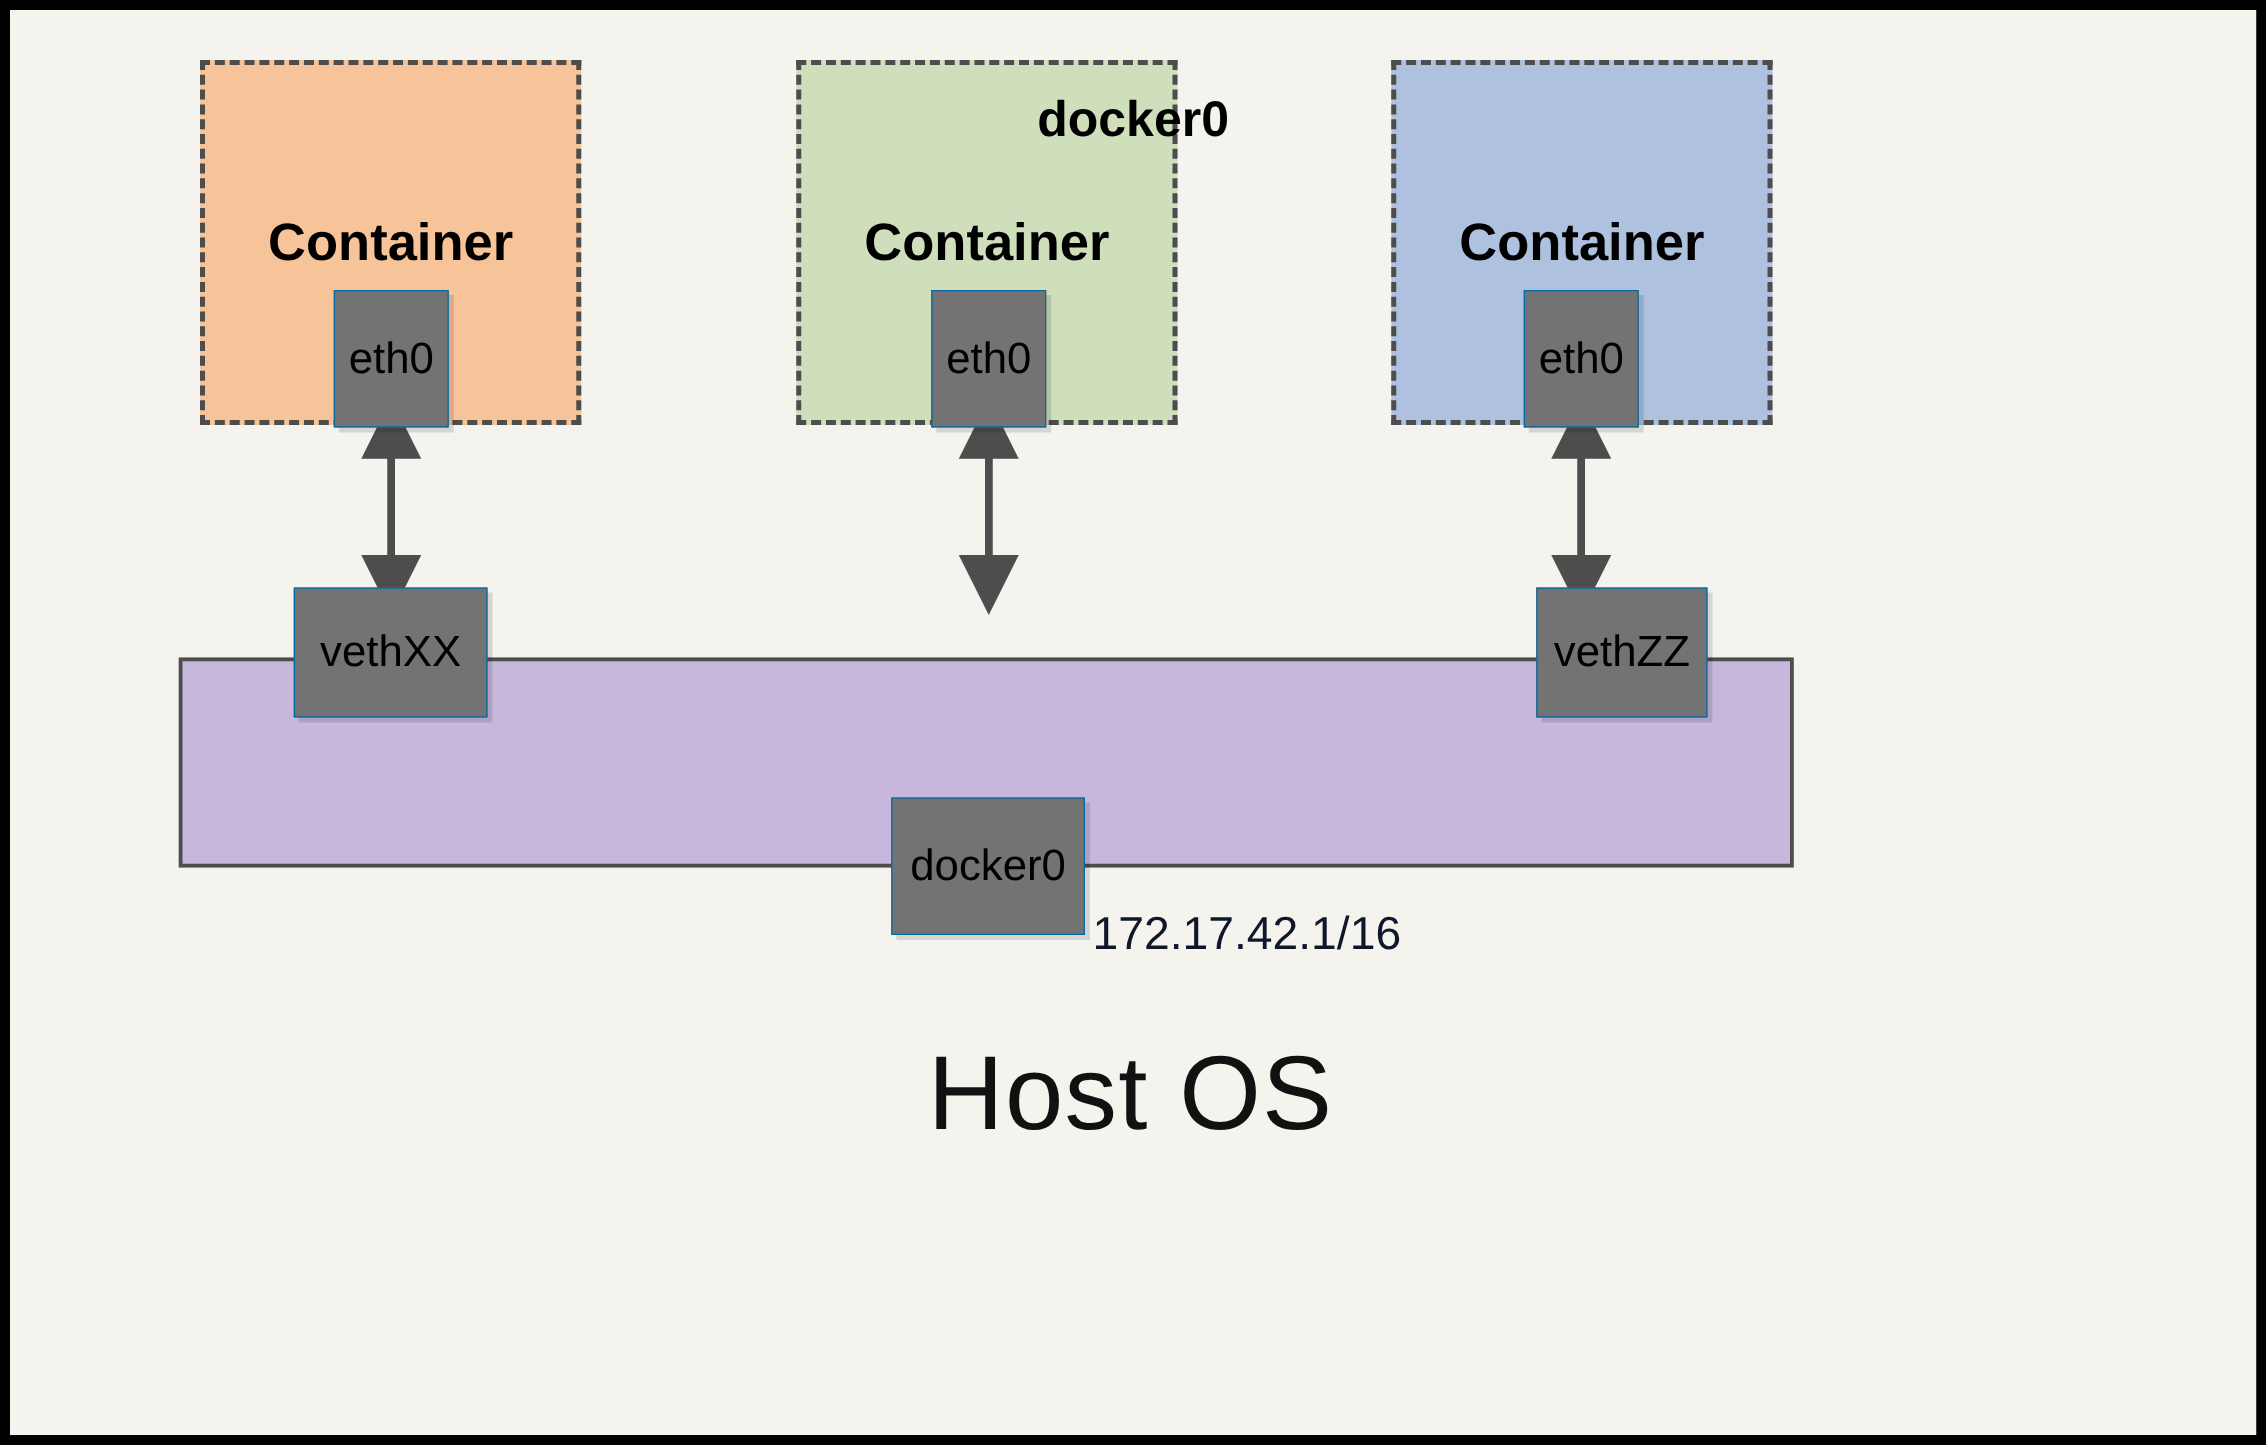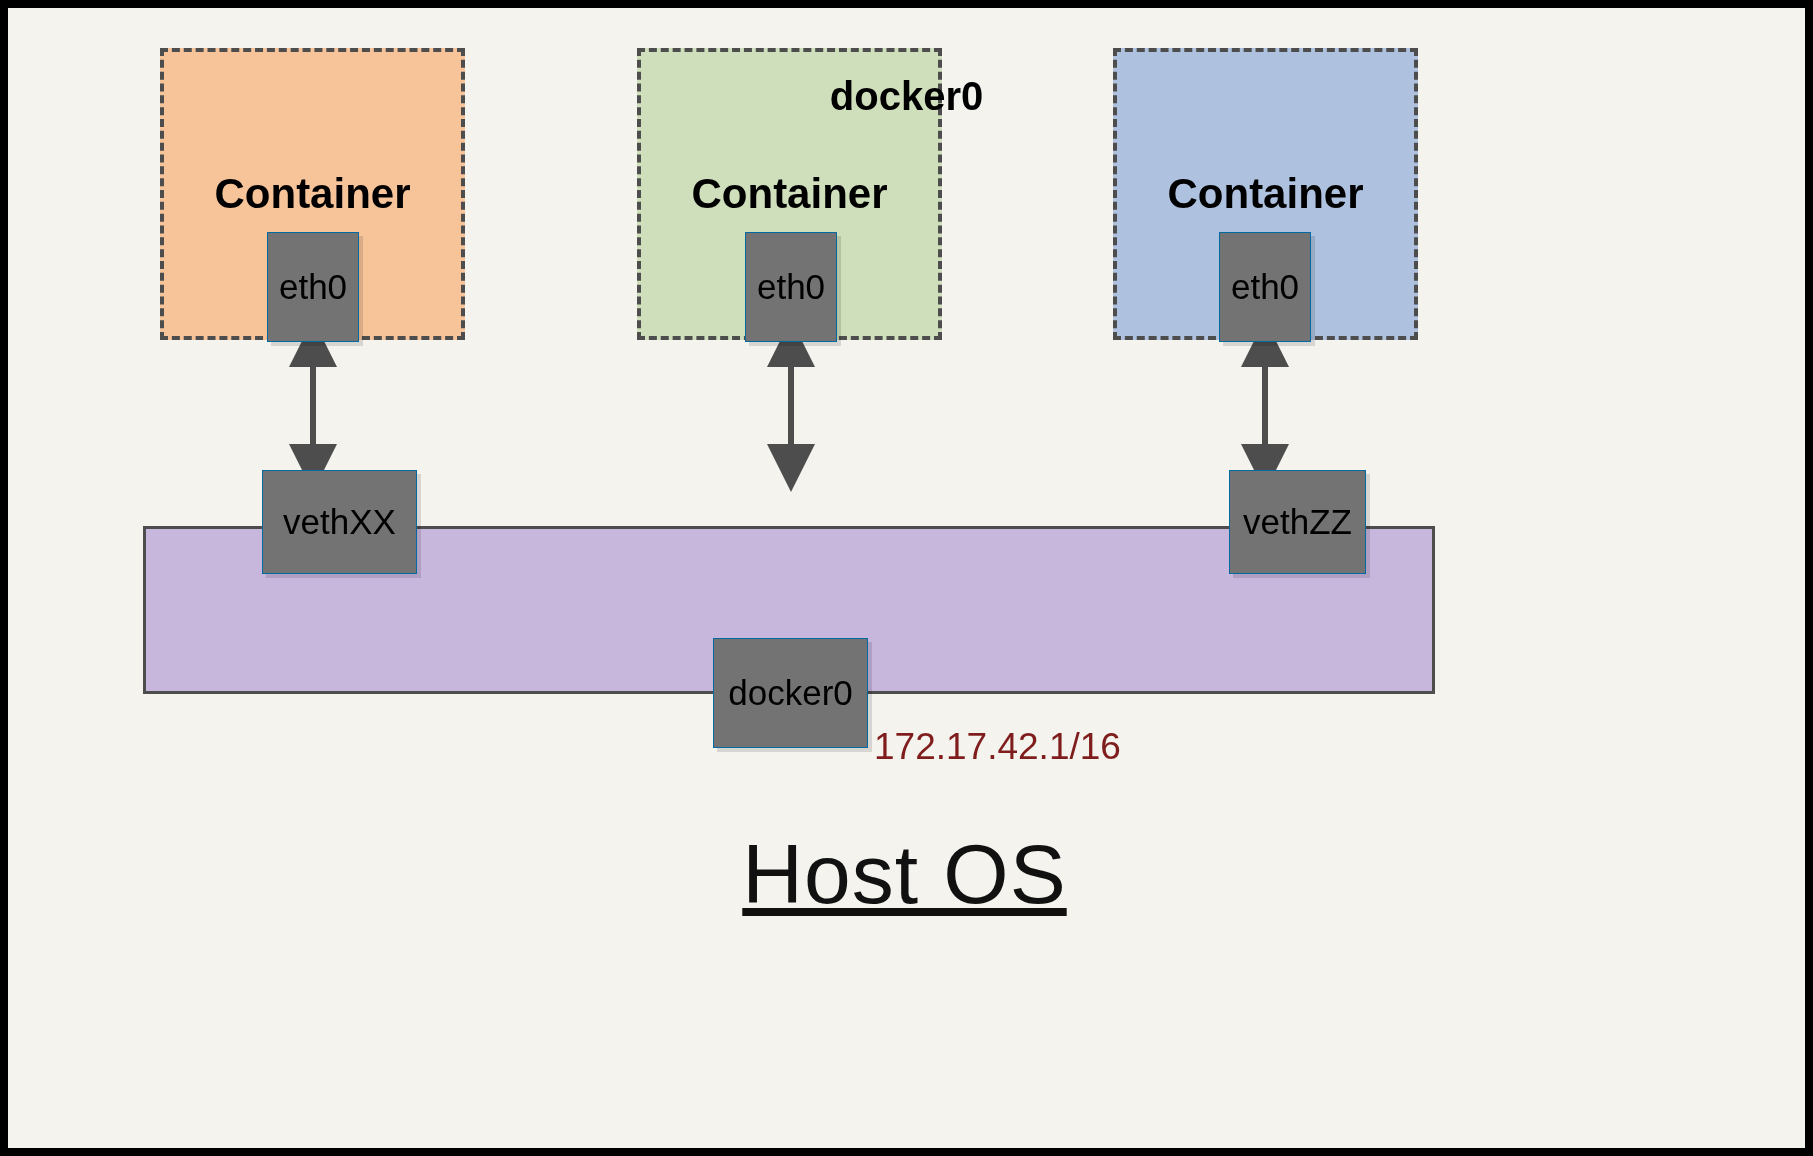--- a/index.html
+++ b/index.html
@@ -72,34 +72,33 @@
     color:#000;
     z-index:3;
   }
 
   
   #ip-label{
     position:absolute;
     left:866px;
     top:718px;
     font-size:37px;
-    color:#7f1d1d;
+    color:#0f172a;
     z-index:5;
   }
   #host-os{
     position:absolute;
     left:0;right:4px;
     top:818px;
     text-align:center;
     font-size:84px;
     font-weight:400;
     color:#111;
     letter-spacing:1px;
     z-index:5;
-    text-decoration:underline;
   }
 </style>
 </head>
 <body>
 
 <div id="stage">
 
   <svg class="canvas" viewBox="0 0 1797 1140">
     <defs>
       <marker id="ah" markerWidth="10" markerHeight="10" refX="5" refY="5" orient="auto" markerUnits="strokeWidth">
@@ -131,21 +130,21 @@
   <div class="yellow" style="left:737px;top:224px;width:92px;height:110px;">eth0</div>
 
   <div class="container-box" style="left:1105px;top:40px;width:305px;height:292px;background:#AEC2DF;">
     <div class="container-title">Container</div>
   </div>
   <div class="yellow" style="left:1211px;top:224px;width:92px;height:110px;">eth0</div>
 
   <div id="docker-bar"></div>
   <div id="docker-bar-label">docker0</div>
 
-  <div class="yellow" style="left:227px;top:462px;width:155px;height:104px;margin-left:27px;">vethXX</div>
+  <div class="yellow" style="left:227px;top:462px;width:155px;height:104px;">vethXX</div>
   <div class="yellow" style="left:1180px;top:462px;width:137px;height:104px;margin-left:41px;">vethZZ</div>
 
   <div class="yellow" style="left:705px;top:630px;width:155px;height:110px;">docker0</div>
 
   <div id="ip-label">172.17.42.1/16</div>
 
   <div id="host-os">Host OS</div>
 
 </div>
 

